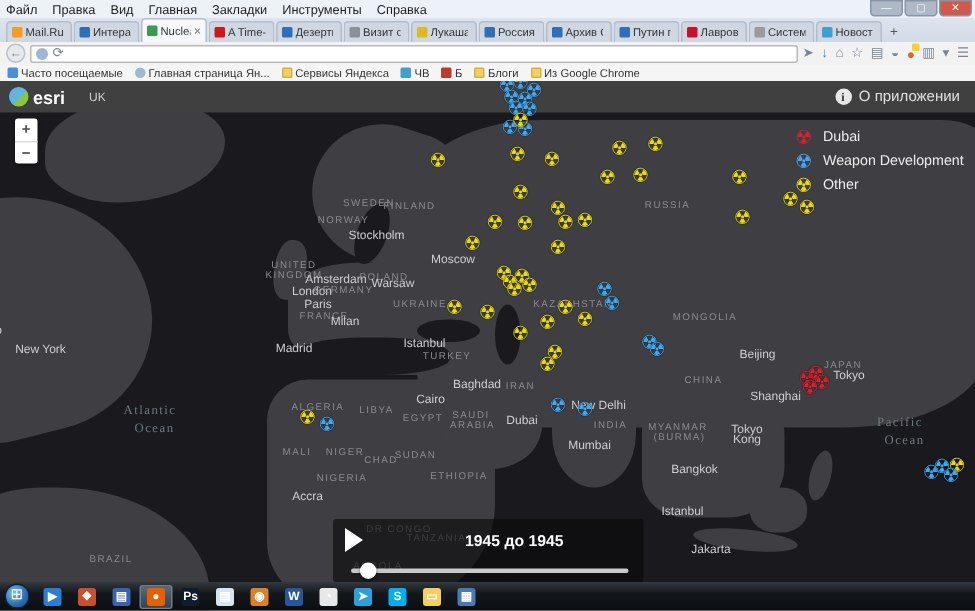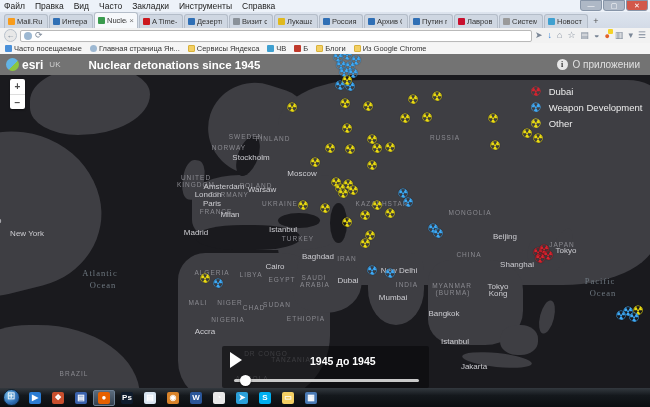--- a/index.html
+++ b/index.html
@@ -32,25 +32,25 @@
   #bookmarksbar { position:absolute; left:0; top:43px; width:100%; height:11px; background:#f5f5f5; display:flex; align-items:center; gap:8px; padding:0 5px; font-size:7.5px; color:#333; }
   .bm { display:flex; align-items:center; gap:2px; white-space:nowrap; }
   .bmicon { width:7px; height:7px; border-radius:1px; }
   .bmicon.folder { background:#f3cf63; border:1px solid #d9b23a; }
   .bmicon.globe { background:#9db8d2; border-radius:50%; }
   .bmicon.page { background:#4a90d9; }
   .bmicon.badge-red { background:#c0392b; }
   .bmicon.badge-blue { background:#3fa0d0; }
 
   
-  #appheader { position:absolute; left:0; top:54px; width:650px; height:21px; background:#737373; z-index:40; display:flex; align-items:center; }
+  #appheader { position:absolute; left:0; top:54px; width:650px; height:21px; background:#404040; z-index:40; display:flex; align-items:center; }
   #esrilogo { display:flex; align-items:center; gap:3px; margin-left:6px; }
   #esriglobe { width:13px; height:13px; border-radius:50%; background:linear-gradient(135deg,#62b4e4 0 55%,#8cc63f 55% 100%); }
   #esritext { color:#fff; font-weight:bold; font-size:12px; }
-  #esriuk { color:#cfcfcf; font-size:8px; margin-left:3px; }
+  #esriuk { color:#cfcfcf; font-size:8px; margin-left:13px; }
   #apptitle { color:#fff; font-weight:bold; font-size:11.5px; margin-left:28px; }
   #about { position:absolute; right:10px; display:flex; align-items:center; gap:5px; color:#e0e0e0; font-size:10px; }
   #infoicon { width:11px; height:11px; border-radius:50%; background:#e8e8e8; color:#333; font-size:8px; font-weight:bold; text-align:center; line-height:11px; font-family:"Liberation Serif",serif; }
 
   
   #map { position:absolute; left:0; top:75px; width:650px; height:313px; background:#1a1a1e; overflow:visible; }
   .land { position:absolute; background:#3e3e43; }
   .water { position:absolute; background:#1a1a1e; }
   .maplabel { position:absolute; transform:translate(-50%,-50%); white-space:nowrap; z-index:20; }
   .lbl-country { color:#8a8a90; font-size:6.5px; letter-spacing:1px; }
@@ -135,41 +135,41 @@
         <span class="maplabel lbl-city" style="left: 262px; top: 114px;">Warsaw</span>
         <span class="maplabel lbl-country" style="left: 280px; top: 128px;">UKRAINE</span>
         <span class="maplabel lbl-city" style="left: 302px; top: 98px;">Moscow</span>
         <span class="maplabel lbl-country" style="left: 445px; top: 62px;">RUSSIA</span>
         <span class="maplabel lbl-country" style="left: 382px; top: 128px;">KAZAKHSTAN</span>
         <span class="maplabel lbl-country" style="left: 470px; top: 137px;">MONGOLIA</span>
         <span class="maplabel lbl-city" style="left: 283px; top: 154px;">Istanbul</span>
         <span class="maplabel lbl-country" style="left: 298px; top: 163px;">TURKEY</span>
         <span class="maplabel lbl-city" style="left: 318px; top: 181px;">Baghdad</span>
         <span class="maplabel lbl-country" style="left: 347px; top: 183px;">IRAN</span>
-        <span class="maplabel lbl-city" style="left: 275px; top: 191px;">Cairo</span>
+        <span class="maplabel lbl-city" style="left: 287px; top: 191px;">Cairo</span>
         <span class="maplabel lbl-country" style="left: 282px; top: 204px;">EGYPT</span>
         <span class="maplabel lbl-country" style="left: 314px; top: 202px;">SAUDI</span>
         <span class="maplabel lbl-country" style="left: 315px; top: 209px;">ARABIA</span>
         <span class="maplabel lbl-city" style="left: 348px; top: 205px;">Dubai</span>
         <span class="maplabel lbl-country" style="left: 277px; top: 229px;">SUDAN</span>
         <span class="maplabel lbl-country" style="left: 306px; top: 243px;">ETHIOPIA</span>
         <span class="maplabel lbl-country" style="left: 212px; top: 197px;">ALGERIA</span>
         <span class="maplabel lbl-country" style="left: 251px; top: 199px;">LIBYA</span>
         <span class="maplabel lbl-country" style="left: 198px; top: 227px;">MALI</span>
         <span class="maplabel lbl-country" style="left: 230px; top: 227px;">NIGER</span>
         <span class="maplabel lbl-country" style="left: 254px; top: 232px;">CHAD</span>
         <span class="maplabel lbl-country" style="left: 228px; top: 244px;">NIGERIA</span>
         <span class="maplabel lbl-city" style="left: 205px; top: 256px;">Accra</span>
         <span class="maplabel lbl-city" style="left: 399px; top: 195px;">New Delhi</span>
         <span class="maplabel lbl-country" style="left: 407px; top: 209px;">INDIA</span>
         <span class="maplabel lbl-city" style="left: 393px; top: 222px;">Mumbai</span>
         <span class="maplabel lbl-country" style="left: 469px; top: 179px;">CHINA</span>
         <span class="maplabel lbl-country" style="left: 452px; top: 210px;">MYANMAR</span>
         <span class="maplabel lbl-country" style="left: 453px; top: 217px;">(BURMA)</span>
-        <span class="maplabel lbl-city" style="left: 444px; top: 238px;">Bangkok</span>
+        <span class="maplabel lbl-city" style="left: 463px; top: 238px;">Bangkok</span>
         <span class="maplabel lbl-city" style="left: 505px; top: 161px;">Beijing</span>
         <span class="maplabel lbl-country" style="left: 562px; top: 169px;">JAPAN</span>
         <span class="maplabel lbl-city" style="left: 566px; top: 175px;">Tokyo</span>
         <span class="maplabel lbl-city" style="left: 517px; top: 189px;">Shanghai</span>
         <span class="maplabel lbl-city" style="left: 498px; top: 211px;">Tokyo</span>
         <span class="maplabel lbl-city" style="left: 498px; top: 218px;">Kong</span>
         <span class="maplabel lbl-ocean" style="left: 600px; top: 206px;">Pacific</span>
         <span class="maplabel lbl-ocean" style="left: 603px; top: 218px;">Ocean</span>
         <span class="maplabel lbl-city" style="left: 455px; top: 266px;">Istanbul</span>
         <span class="maplabel lbl-city" style="left: 474px; top: 291px;">Jakarta</span>
@@ -240,21 +240,20 @@
       <span class="marker" style="left: 548px; top: 255px; color: rgb(214, 35, 46);">☢</span>
       <span class="marker" style="left: 540px; top: 258px; color: rgb(214, 35, 46);">☢</span>
     </div>
 
   <div id="appheader">
     <div id="esrilogo">
       <div id="esriglobe"></div>
       <span id="esritext">esri</span>
       <span id="esriuk">UK</span>
     </div>
-    <span id="apptitle">Nuclear detonations since 1945</span>
     <div id="about">
       <span id="infoicon">i</span>
       <span>О приложении</span>
     </div>
   </div>
 
   <div id="zoomctl">
     <div class="zbtn">+</div>
     <div class="zbtn">−</div>
   </div>
@@ -286,21 +285,21 @@
       <div id="sliderhandle"></div>
     </div>
   </div>
 
   <div id="chrome">
     <div id="menubar">
 
     <span>Файл</span>
         <span>Правка</span>
         <span>Вид</span>
-        <span>Часто</span>
+        <span>Главная</span>
         <span>Закладки</span>
         <span>Инструменты</span>
         <span>Справка</span>
       </div>
     <div id="winbtns">
       <div class="winbtn">—</div>
       <div class="winbtn">▢</div>
       <div class="winbtn close">✕</div>
     </div>
     <div id="tabbar">

